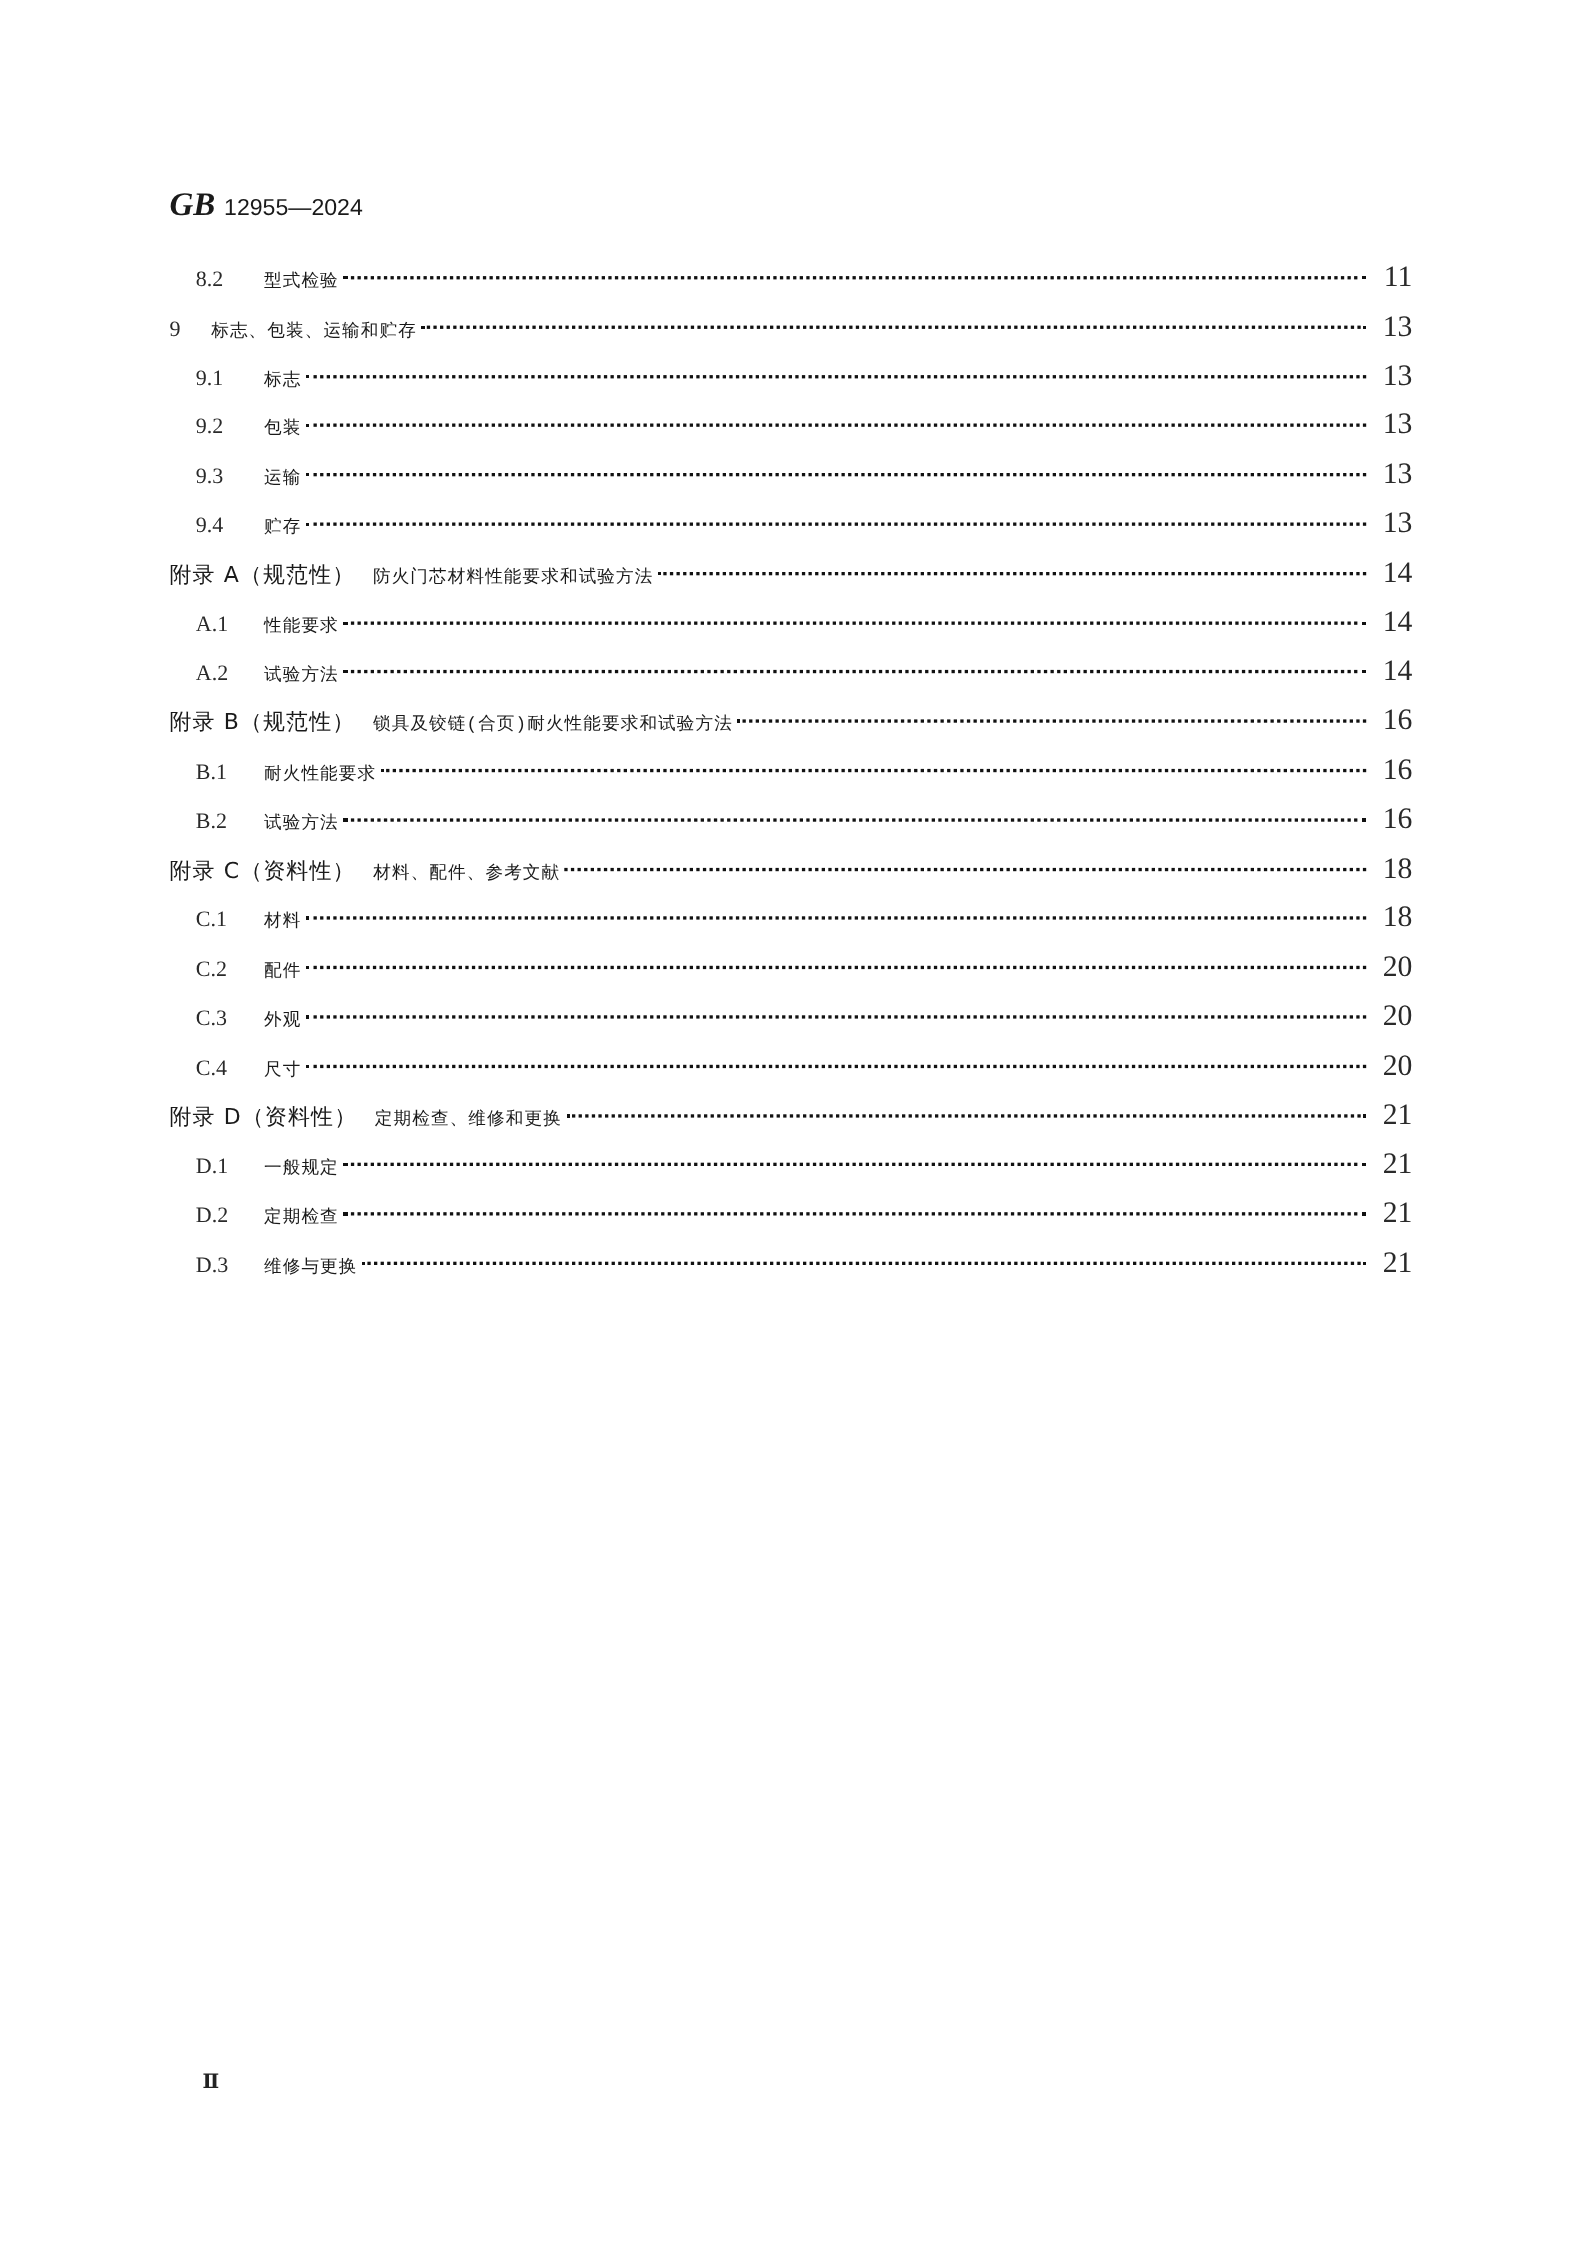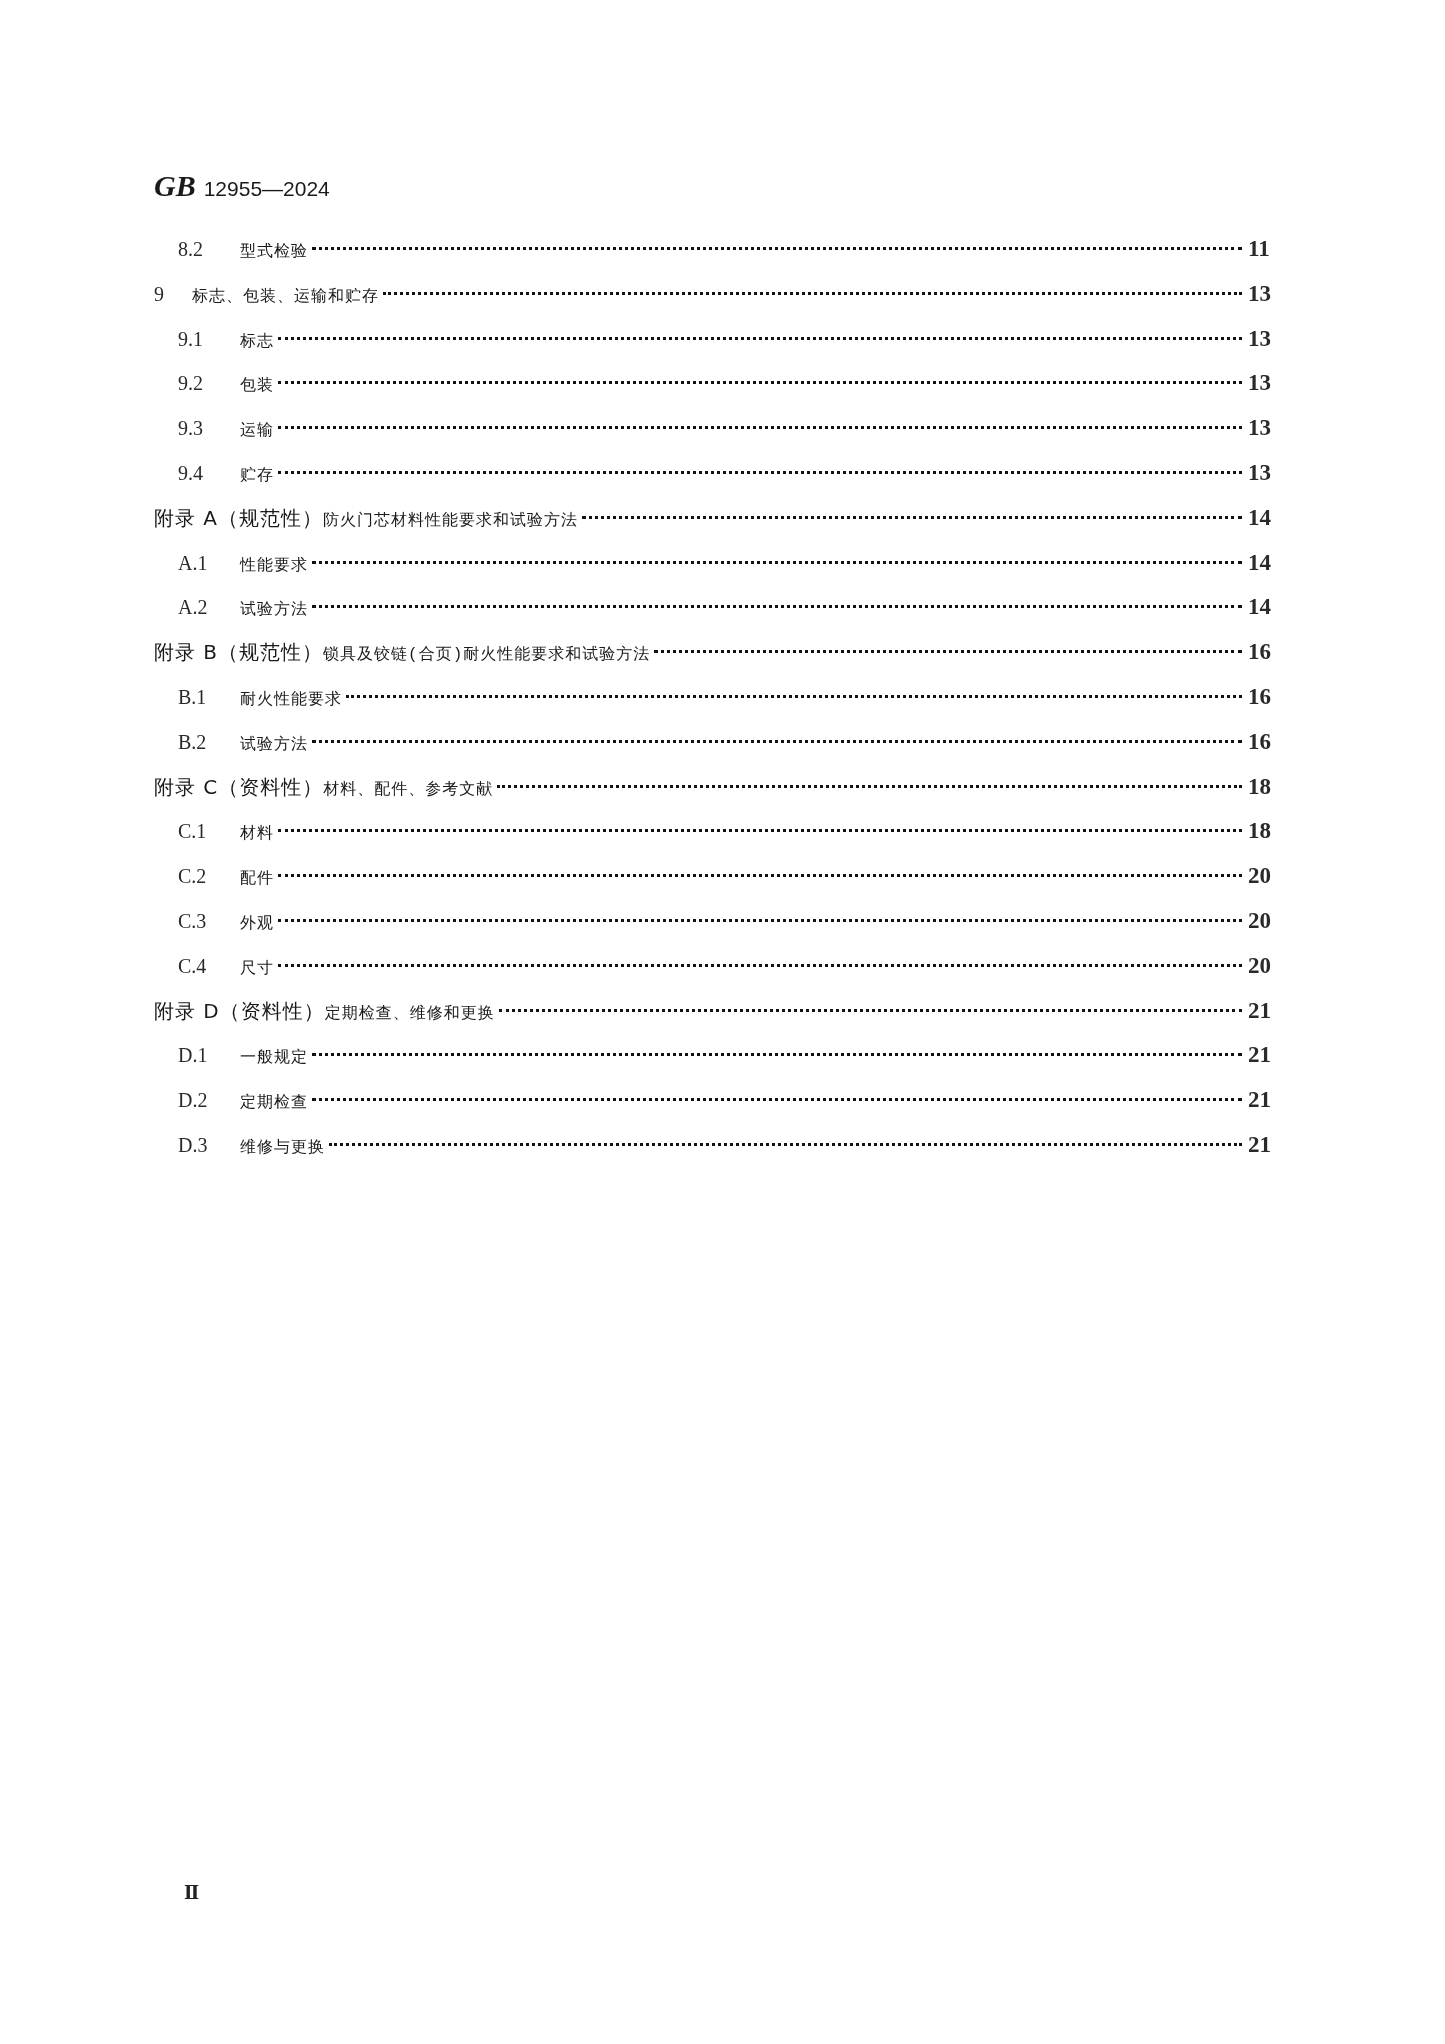--- a/index.html
+++ b/index.html
@@ -59,35 +59,35 @@
     .toc-row.level-1.top9 .num { width: 38px; }
     .toc-row .title {
       font-family: Liberation Mono, monospace;
       font-size: 16px;
       letter-spacing: 1px;
     }
     .toc-row .prefix {
       font-family: "DejaVu Sans", "Liberation Sans", sans-serif;
       font-size: 20px;
       letter-spacing: 1px;
-      margin-right: 0;
+      margin-right: 16px;
     }
     .toc-row .leader {
       flex: 1;
       margin: 0 6px 0 4px;
       border-bottom: 3px dotted #111;
       transform: translateY(-6px);
       min-width: 20px;
     }
     .toc-row .page {
       width: 36px;
-      font-family: "Liberation Serif", "DejaVu Serif", serif;
-      font-size: 23px;
+      text-align: right;
+      font-family: "Liberation Serif", "DejaVu Serif", serif;
+      font-size: 27px;
       color: #2a2a2a;
-      font-weight: bold;
     }
     .footer-page {
       position: absolute;
       left: 184px;
       top: 1882px;
       font-family: "Liberation Serif", "DejaVu Serif", serif;
       font-size: 18px;
       font-weight: bold;
       color: #222;
     }

